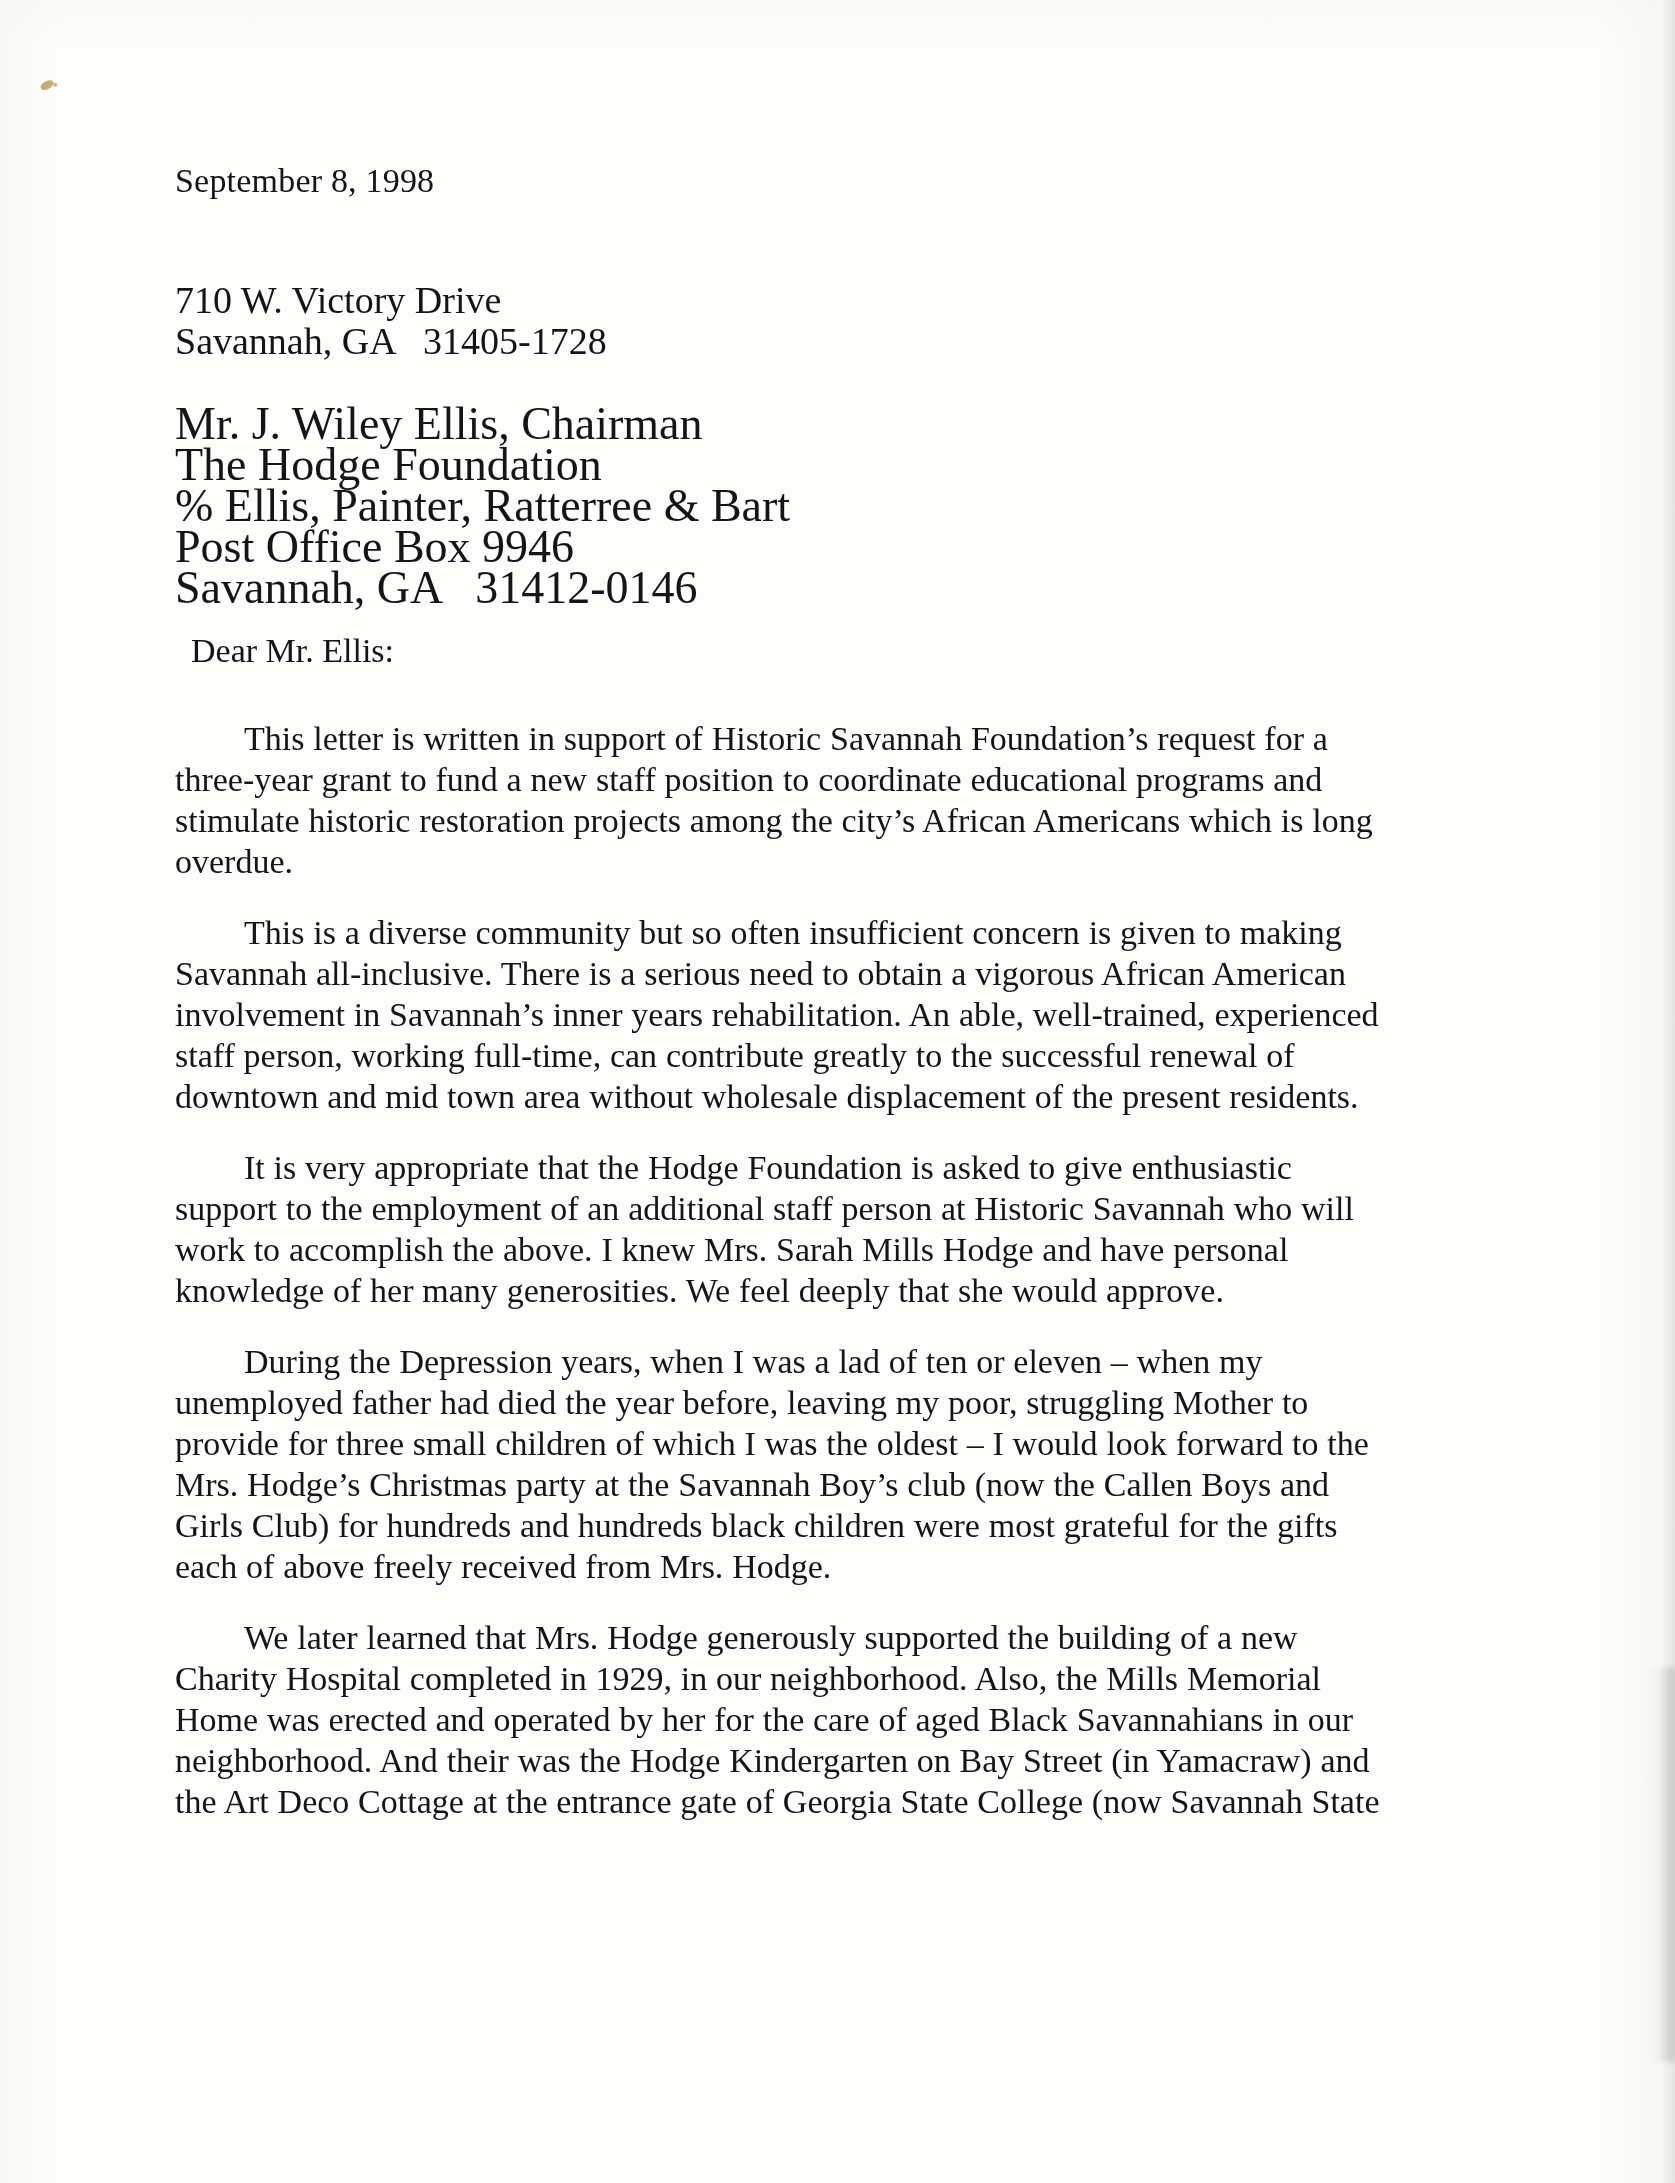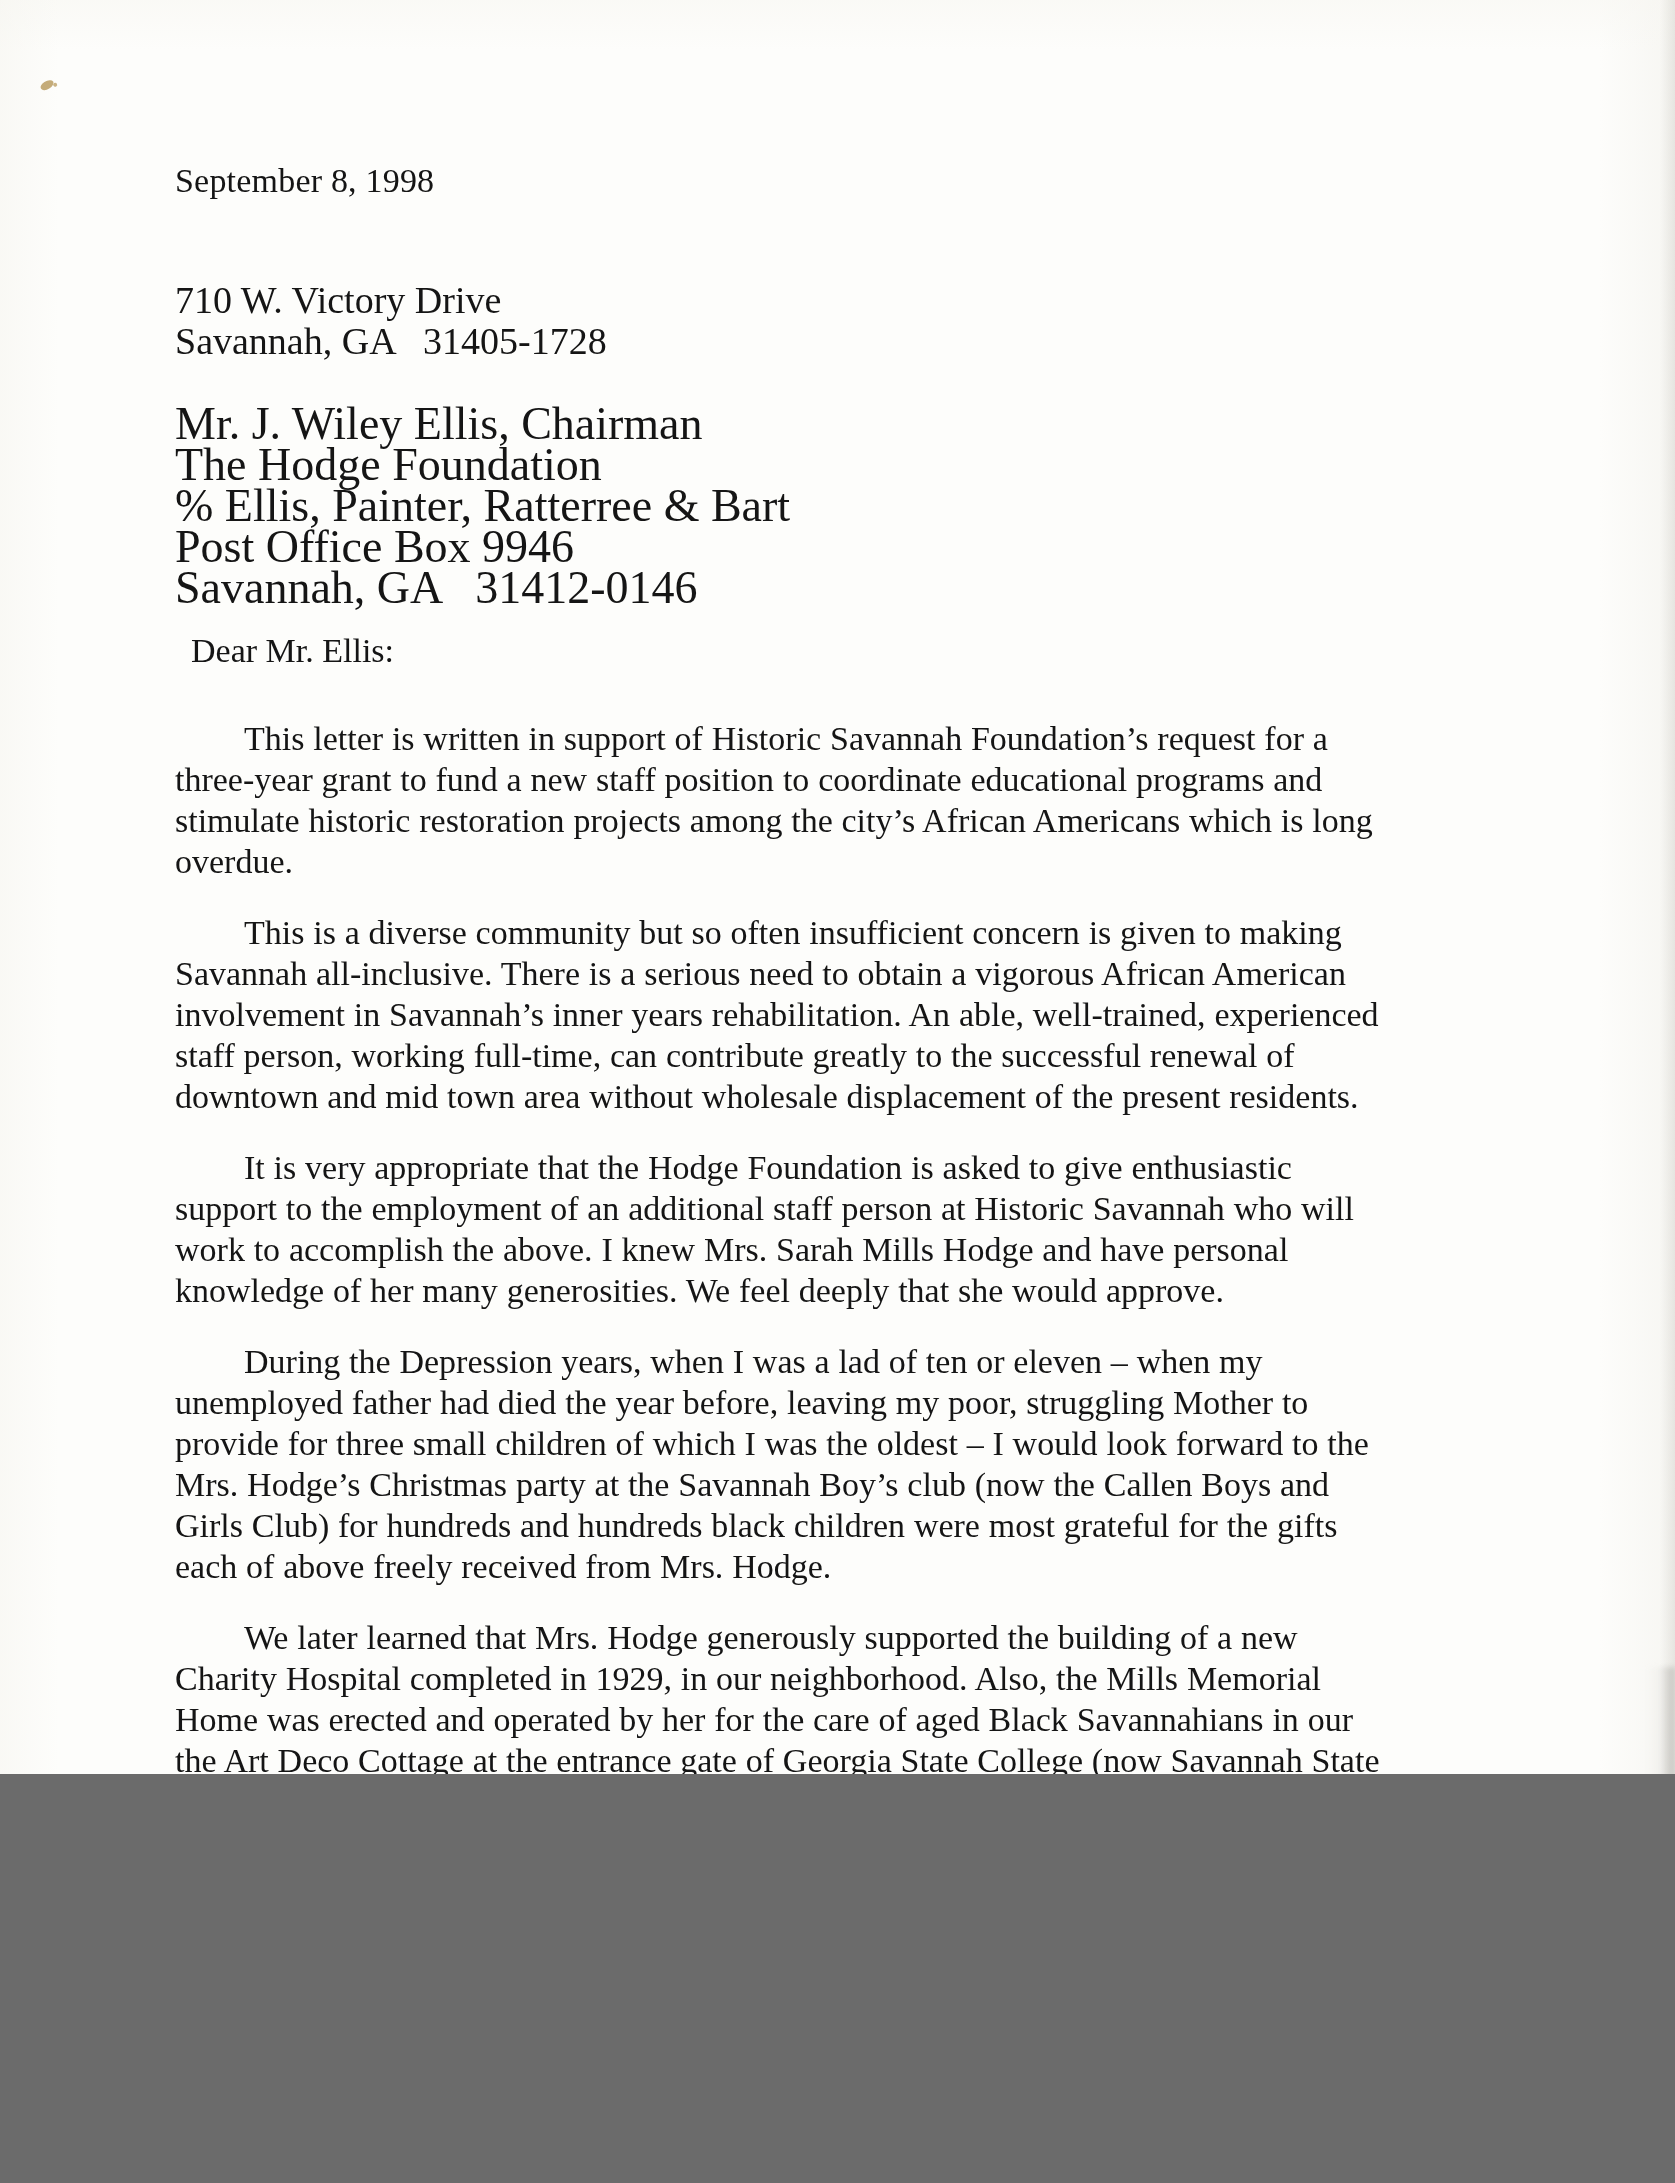--- a/index.html
+++ b/index.html
@@ -4,21 +4,21 @@
 <title>Scanned Letter</title>
 <style>
   html, body {
     margin: 0;
     padding: 0;
     background: #6b6b6b;
   }
   .page {
     position: relative;
     width: 1675px;
-    height: 1774px;
+    height: 2183px;
     background: #fdfdfb;
     overflow: hidden;
     font-family: "Liberation Serif", "DejaVu Serif", serif;
     color: #151515;
     box-sizing: border-box;
   }
   
   .paper-tint {
     position: absolute;
     inset: 0;
@@ -188,20 +188,20 @@
         <span class="ln">provide for three small children of which I was the oldest – I would look forward to the</span>
         <span class="ln">Mrs. Hodge’s Christmas party at the Savannah Boy’s club (now the Callen Boys and</span>
         <span class="ln">Girls Club) for hundreds and hundreds black children were most grateful for the gifts</span>
         <span class="ln">each of above freely received from Mrs. Hodge.</span>
       </p>
 
       <p class="body-para">
         <span class="ln first">We later learned that Mrs. Hodge generously supported the building of a new</span>
         <span class="ln">Charity Hospital completed in 1929, in our neighborhood.  Also, the Mills Memorial</span>
         <span class="ln">Home was erected and operated by her for the care of aged Black Savannahians in our</span>
+        <span class="ln">neighborhood.  And their was the Hodge Kindergarten on Bay Street (in Yamacraw) and</span>
         <span class="ln">the Art Deco Cottage at the entrance gate of Georgia State College (now Savannah State</span>
-        <span class="ln">neighborhood.  And their was the Hodge Kindergarten on Bay Street (in Yamacraw) and</span>
       </p>
 
     </div>
   </div>
 </div>
 
 
 </body></html>

